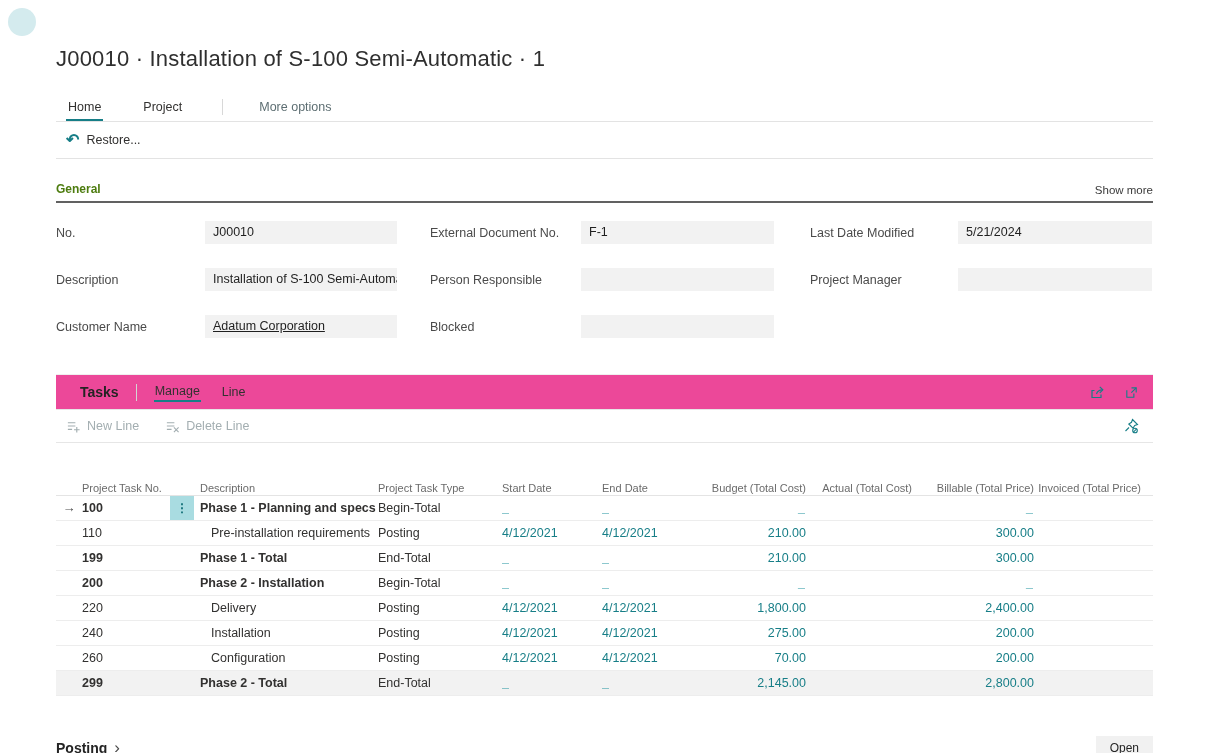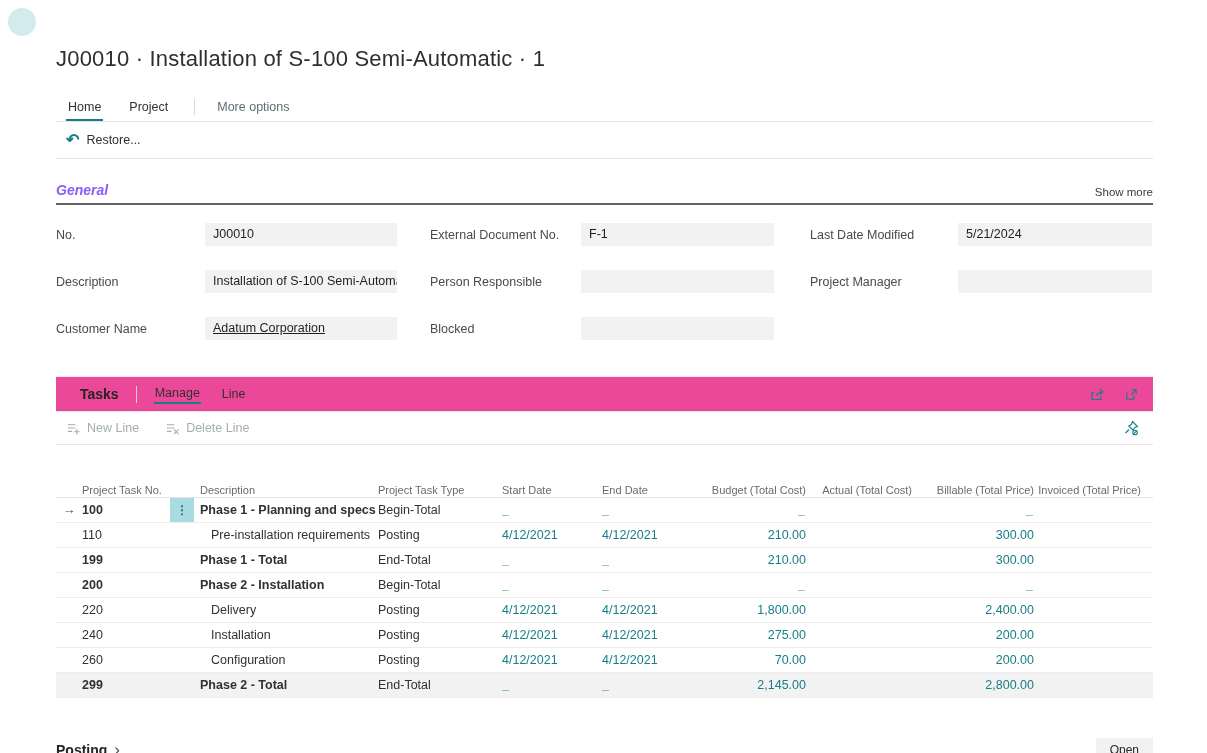--- a/index.html
+++ b/index.html
@@ -8,36 +8,36 @@
 
   .avatar { position:absolute; top:8px; left:8px; width:28px; height:28px;
             border-radius:50%; background:#d4ebee; }
 
   .page { padding:0 54px 0 56px; }
 
   .title { margin-top:47px; font-size:22px; font-weight:400; color:#2f2f2f;
            letter-spacing:.2px; line-height:24px; }
 
   
-  .tabs-row { margin-top:28px; display:flex; align-items:flex-end; gap:2px;
+  .tabs-row { margin-top:28px; display:flex; align-items:flex-end; gap:16px;
               border-bottom:1px solid #e3e3e3; padding-left:10px; }
   .tab { font-size:12.5px; color:#323130; padding:0 2px 7px 2px; margin-right:22px; cursor:pointer; }
   .tab.active { border-bottom:2px solid #177e87; padding-bottom:5px; }
   .tab-divider { width:1px; height:16px; background:#d8d8d8; margin:0 18px 6px 0; }
   .tab.more { color:#5d6e72; }
 
   .action-row { height:37px; display:flex; align-items:center; padding-left:10px;
                 border-bottom:1px solid #e3e3e3; }
   .action-item { display:flex; align-items:center; gap:7px; font-size:12.5px; color:#323130; cursor:pointer; }
   .undo-glyph { color:#177e87; font-size:16px; line-height:14px; font-weight:700; }
 
   
   .section-head { margin-top:23px; display:flex; justify-content:space-between; align-items:flex-end;
                   border-bottom:2px solid #616161; padding-bottom:5px; }
-  .section-title { font-size:14px; font-weight:700; color:#8b5cf6;font-style:italic; }
+  .section-title { font-size:12px; font-weight:700; color:#4d7c0f; }
   .show-more { font-size:11.5px; color:#3a3a3a; cursor:pointer; }
 
   .fields { margin-top:18px; display:grid;
             grid-template-columns:149px 192px 33px 151px 193px 36px 148px 194px;
             grid-auto-rows:23px; row-gap:24px; align-items:center; }
   .flabel { font-size:12.5px; color:#4a4a4a; padding-right:8px; white-space:nowrap; overflow:hidden; }
   .fbox { background:#f2f2f2; height:23px; line-height:23px; font-size:12.5px; color:#1f1f1f;
           padding:0 8px; white-space:nowrap; overflow:hidden; }
   .fbox.link span { text-decoration:underline; cursor:pointer; }
 

